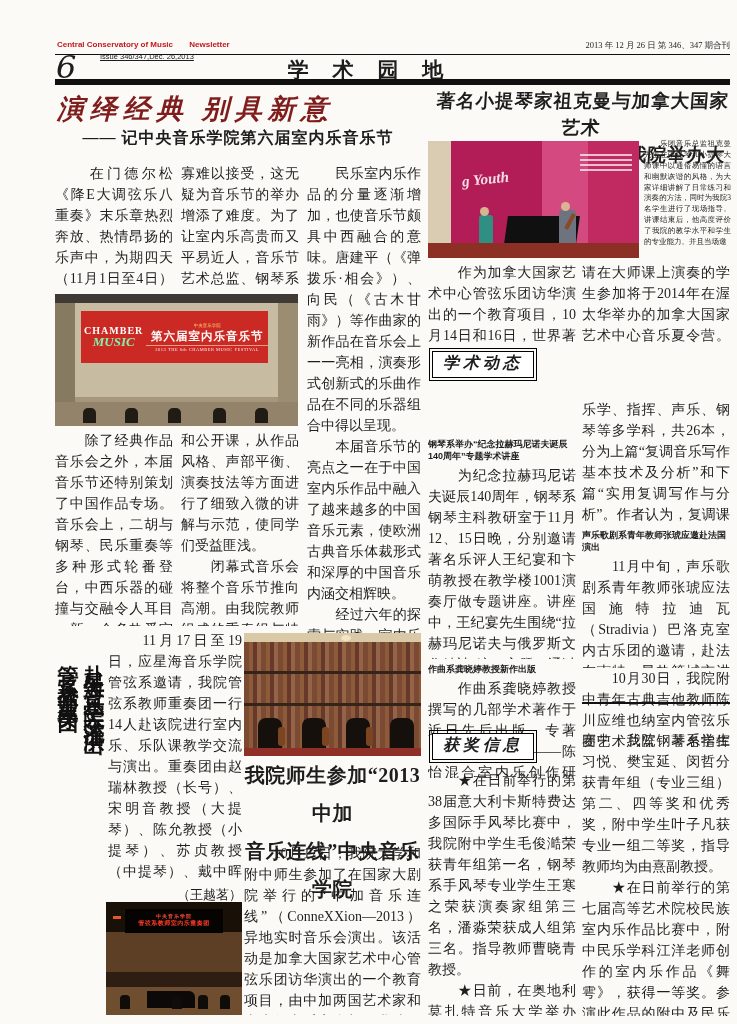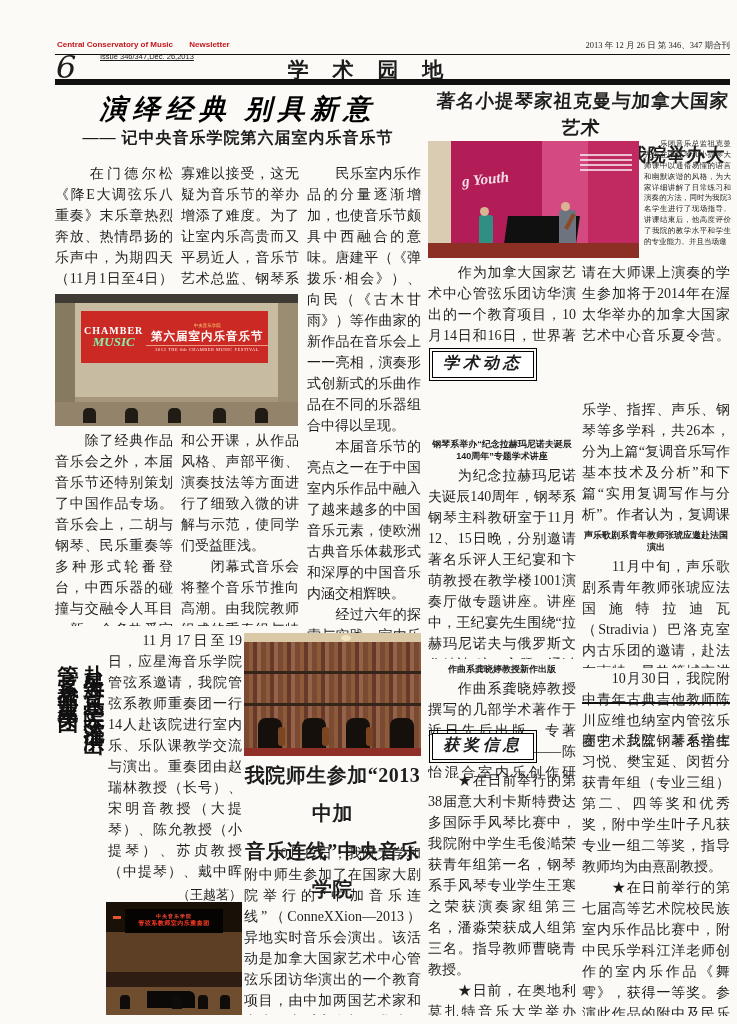--- a/index.html
+++ b/index.html
@@ -52,25 +52,25 @@
   .p3 .cello{position:absolute;bottom:10px;width:7px;height:19px;background:#7a4520;border-radius:3px;}
   .p3 .carpet{position:absolute;left:0;right:0;bottom:0;height:8px;background:#8e2f28;}
   
   .p4{background:linear-gradient(180deg,#191008 0 30px,#5d3f26 30px 62%,#2e1d12 62% 75%,#6e4e2f 75%);}
   .p4 .led{position:absolute;left:14%;top:7px;width:72%;height:24px;background:#060403;text-align:center;}
   .p4 .led .a{font:bold 5px "Liberation Sans",sans-serif;color:#ff4833;letter-spacing:1px;margin-top:4px;}
   .p4 .led .b{font:bold 6px "Liberation Sans",sans-serif;color:#ff3b26;letter-spacing:.5px;}
   .p4 .dash{position:absolute;left:5%;top:14px;width:8px;height:3px;background:#e4572e;}
   .p4 .piano{position:absolute;left:30%;bottom:7px;width:48px;height:17px;background:#0b0a09;border-radius:0 6px 0 0;}
   .p4 .fig{position:absolute;bottom:6px;width:10px;height:14px;background:#0f0c09;border-radius:4px 4px 0 0;}
-  .h-main{font:bold italic 27px "Liberation Serif",serif;letter-spacing:6px;color:#000000;text-align:center;}
+  .h-main{font:bold italic 27px "Liberation Serif",serif;letter-spacing:6px;color:#7f1d1d;}
   .h-sub{font:bold 16px "Liberation Serif",serif;text-align:center;letter-spacing:1px;}
   .h-right{font:bold 18.5px "Liberation Serif",serif;text-align:center;line-height:1.45;transform:skewX(-4deg);letter-spacing:1px;}
   .h-mid{font:bold 20px "Liberation Serif",serif;text-align:center;line-height:1.9;letter-spacing:.5px;}
-  .colhead{font:bold 9px "Liberation Sans",sans-serif;text-align:center;line-height:1.35;margin:4px 0 3px 0;}
+  .colhead{font:bold 9px "Liberation Sans",sans-serif;text-align:left;line-height:1.35;margin:4px 0 3px 0;}
   .flowcol{display:flex;flex-direction:column;overflow:hidden;margin-top:48px;}
   .byline{font-size:13px;text-align:right;}
 </style>
 </head>
 <body>
 
 <div id="page">
 
   <div class="abs" style="left:57px;top:40px;font:bold 8px 'Liberation Sans',sans-serif;">
     <span class="red">Central Conservatory of Music</span>

